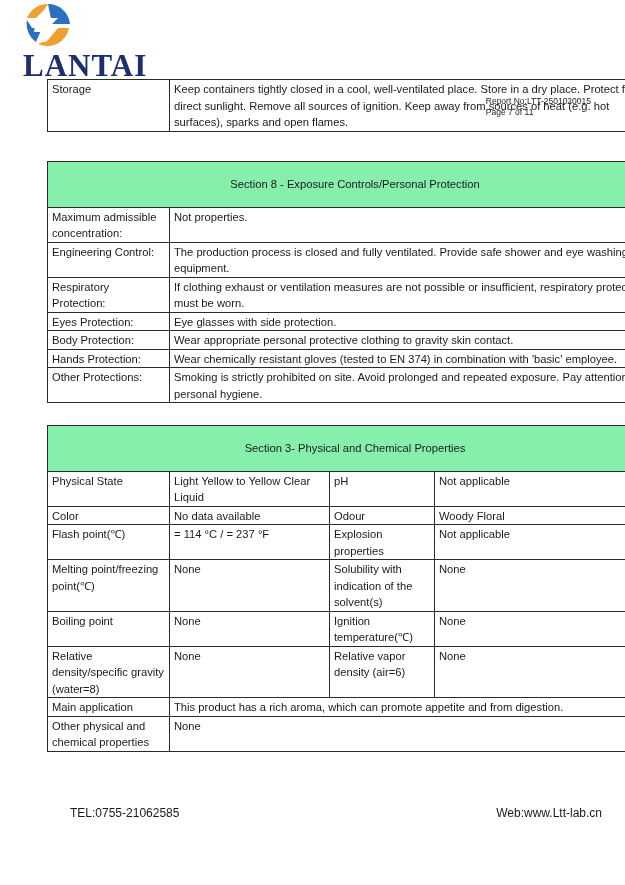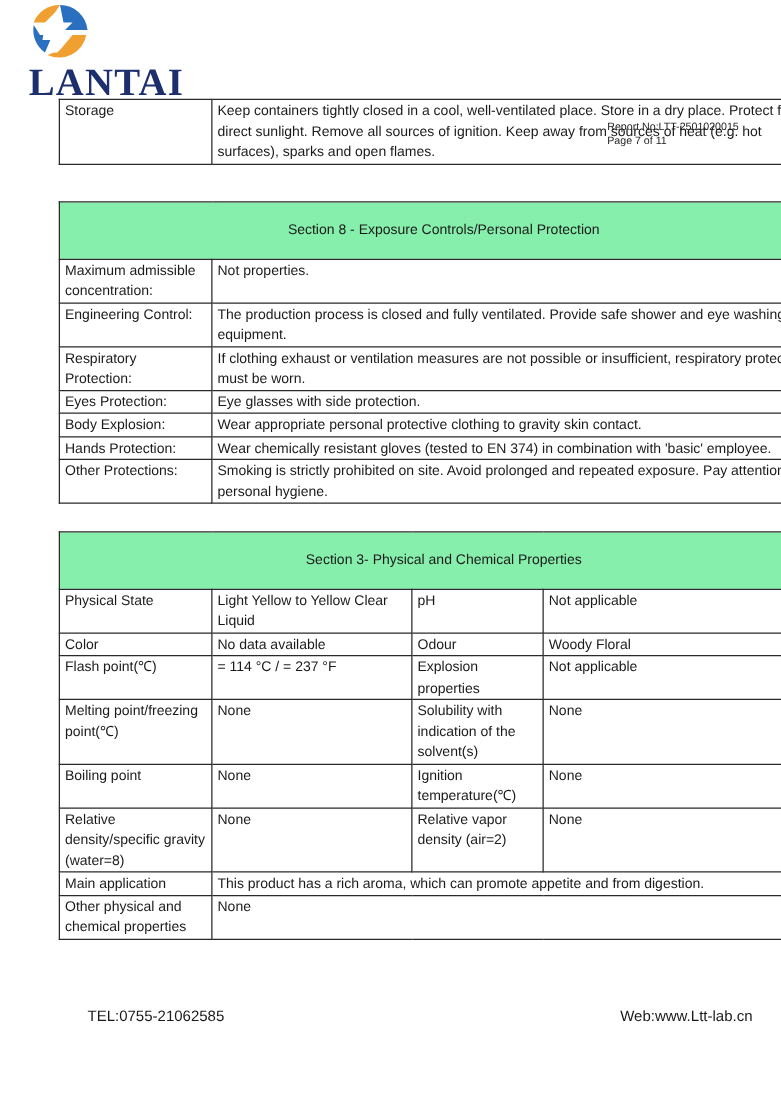--- a/index.html
+++ b/index.html
@@ -69,21 +69,21 @@
       </tr>
   <tr>
         <td>Respiratory Protection:</td>
         <td>If clothing exhaust or ventilation measures are not possible or insufficient, respiratory protection must be worn.</td>
       </tr>
   <tr>
         <td>Eyes Protection:</td>
         <td>Eye glasses with side protection.</td>
       </tr>
   <tr>
-        <td>Body Explosion:</td>
+        <td>Body Protection:</td>
         <td>Wear appropriate personal protective clothing to gravity skin contact.</td>
       </tr>
   <tr>
         <td>Hands Protection:</td>
         <td>Wear chemically resistant gloves (tested to EN 374) in combination with 'basic' employee.</td>
       </tr>
   <tr>
         <td>Other Protections:</td>
         <td>Smoking is strictly prohibited on site. Avoid prolonged and repeated exposure. Pay attention to personal hygiene.</td>
       </tr>
@@ -127,21 +127,21 @@
       </tr>
   <tr>
         <td>Boiling point</td>
         <td>None</td>
         <td>Ignition temperature(℃)</td>
         <td>None</td>
       </tr>
   <tr>
         <td>Relative density/specific gravity (water=8)</td>
         <td>None</td>
-        <td>Relative vapor density (air=2)</td>
+        <td>Relative vapor density (air=6)</td>
         <td>None</td>
       </tr>
   <tr>
         <td>Main application</td>
         <td colspan="3">This product has a rich aroma, which can promote appetite and from digestion.</td>
       </tr>
   <tr>
         <td>Other physical and chemical properties</td>
         <td colspan="3">None</td>
       </tr>

